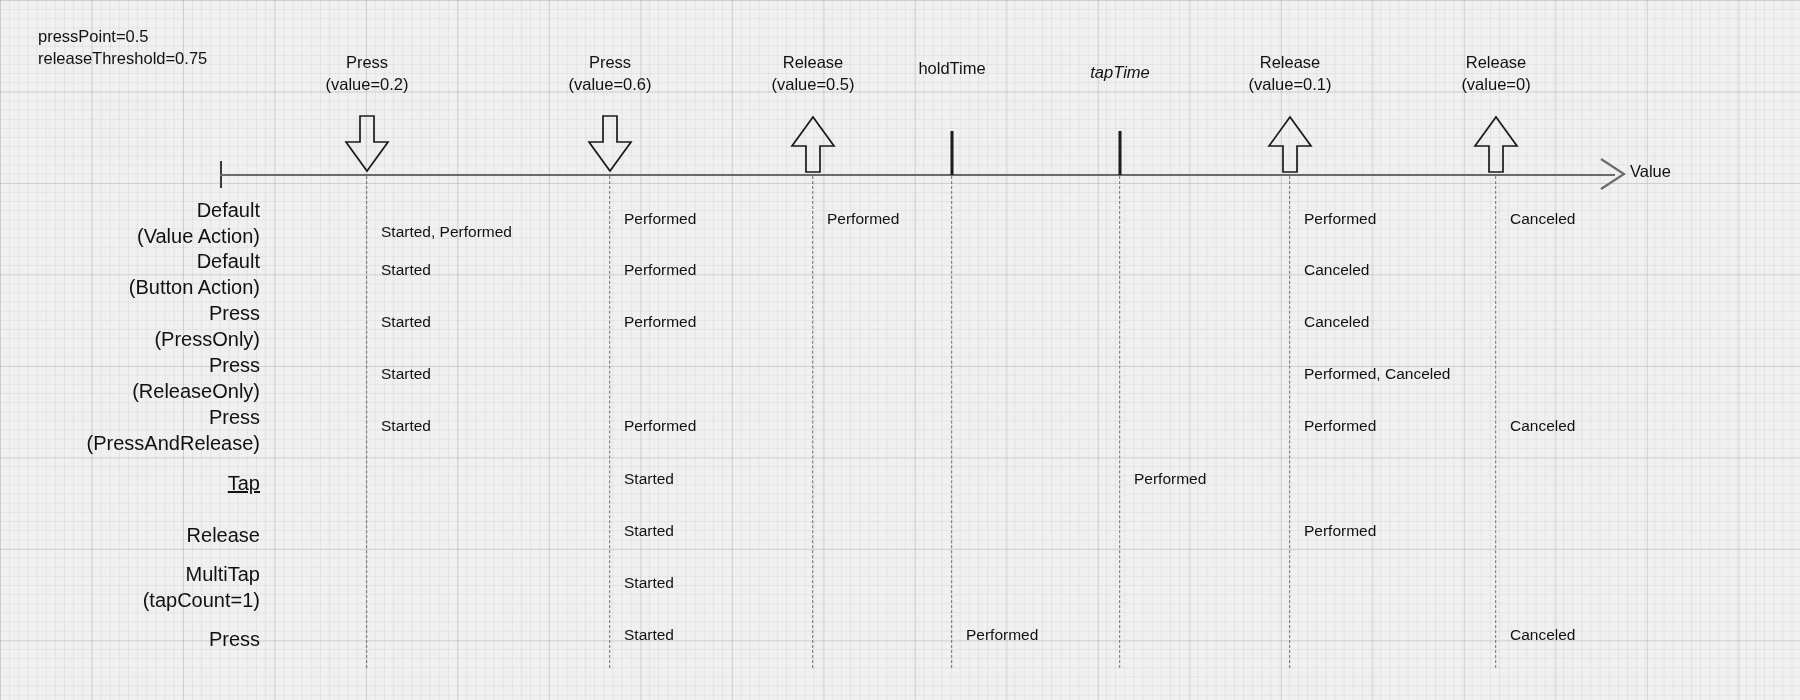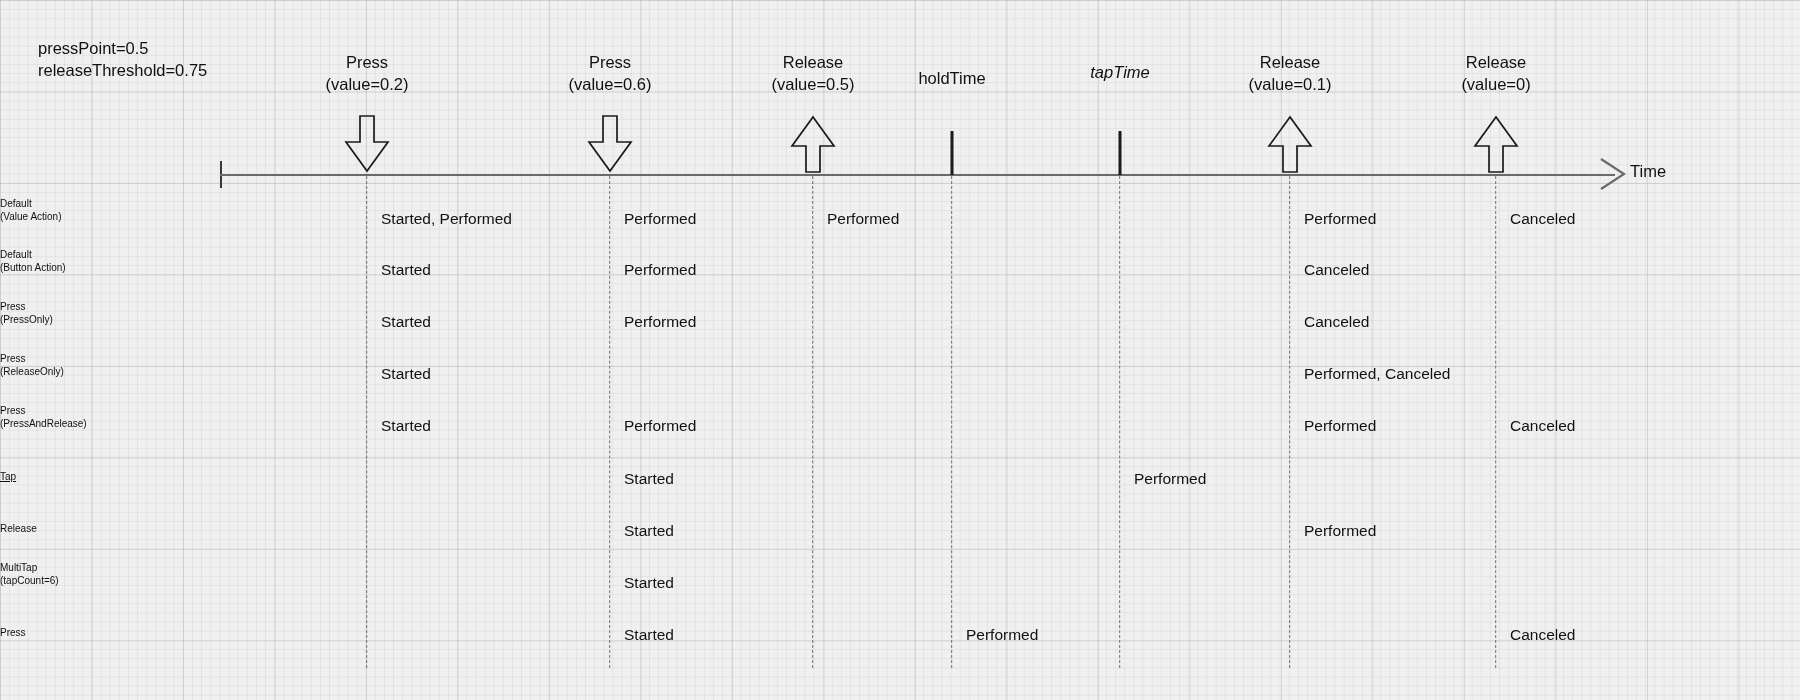--- a/index.html
+++ b/index.html
@@ -15,21 +15,20 @@
     font-family:"Liberation Sans", sans-serif;
     color:#111;
     overflow:hidden;
   }
   #stage{position:relative;width:1800px;height:700px;}
 
   .params{
     position:absolute;left:38px;top:25px;
     font-size:16.5px;line-height:1.35;white-space:pre;
     color:#111;
-    margin-top:12px;
   }
 
   
   .axis-line{
     position:absolute;left:220px;top:174px;width:1395px;height:0;
     border-top:2.5px solid #6a6a6a;
   }
   .axis-cap{
     position:absolute;left:220px;top:161px;width:0;height:27px;
     border-left:2px solid #3a3a3a;
@@ -51,43 +50,43 @@
     border-left:3px solid #1b1b1b;transform:translateX(-1.5px);
   }
   .marker .dash{
     position:absolute;top:176px;width:0;
     border-left:1.6px dashed #6e6e6e;transform:translateX(-0.8px);
   }
 
   
   .row{position:absolute;left:0;width:1800px;}
   .row-label{
-    position:absolute;left:0;width:260px;text-align:left;
-    font-size:10px;line-height:1.3;white-space:pre;
+    position:absolute;left:0;width:260px;text-align:right;
+    font-size:20px;line-height:1.3;white-space:pre;
   }
   .cell{
     position:absolute;font-size:15.5px;white-space:nowrap;
   }
 </style>
 </head>
 <body>
 
 <div id="stage">
 
   <div class="params">pressPoint=0.5
 releaseThreshold=0.75</div>
 
   <div class="axis-cap"></div>
   <div class="axis-line"></div>
   <div class="axis-arrow">
     <svg width="34" height="32" viewBox="0 0 34 32">
       <path d="M1 1 L24 16 L1 31" fill="none" stroke="#6a6a6a" stroke-width="2.2"></path>
     </svg>
   </div>
-  <div class="axis-label">Time</div>
+  <div class="axis-label">Value</div>
 
   <div id="markers-layer">
       <div class="marker" style="left: 367px;">
         <div class="mlabel">Press
 (value=0.2)</div>
         <div class="glyph"><svg width="46" height="58" viewBox="0 0 46 58">
             <path d="M16 1 L30 1 L30 27 L44 27 L23 56 L2 27 L16 27 Z" fill="none" stroke="#1b1b1b" stroke-width="1.7" stroke-linejoin="miter"></path>
           </svg></div>
         <div class="dash" style="height: 492px;"></div>
       </div>
@@ -101,21 +100,21 @@
       </div>
       <div class="marker" style="left: 813px;">
         <div class="mlabel">Release
 (value=0.5)</div>
         <div class="glyph"><svg width="46" height="58" viewBox="0 0 46 58">
             <path d="M30 57 L16 57 L16 31 L2 31 L23 2 L44 31 L30 31 Z" fill="none" stroke="#1b1b1b" stroke-width="1.7" stroke-linejoin="miter"></path>
           </svg></div>
         <div class="dash" style="height: 492px;"></div>
       </div>
       <div class="marker" style="left: 952px;">
-        <div class="mlabel" style="top: 68px; text-align: center;">holdTime</div>
+        <div class="mlabel" style="top: 58px; text-align: center;">holdTime</div>
         <div class="vbar"></div>
         <div class="dash" style="height: 492px;"></div>
       </div>
       <div class="marker" style="left: 1120px;">
         <div class="mlabel" style="top: 62px; font-style: italic;">tapTime</div>
         <div class="vbar"></div>
         <div class="dash" style="height: 492px;"></div>
       </div>
       <div class="marker" style="left: 1290px;">
         <div class="mlabel">Release
@@ -131,21 +130,21 @@
         <div class="glyph"><svg width="46" height="58" viewBox="0 0 46 58">
             <path d="M30 57 L16 57 L16 31 L2 31 L23 2 L44 31 L30 31 Z" fill="none" stroke="#1b1b1b" stroke-width="1.7" stroke-linejoin="miter"></path>
           </svg></div>
         <div class="dash" style="height: 492px;"></div>
       </div>
     </div>
   <div id="rows-layer">
       <div class="row" style="top: 210px;">
         <div class="row-label" style="top: -13px;">Default
 (Value Action)</div>
-        <div class="cell" style="left: 381px; top: 0px;">Started, Performed</div>
+        <div class="cell" style="left: 381px; top: 13px;">Started, Performed</div>
         <div class="cell" style="left: 624px; top: 0px;">Performed</div>
         <div class="cell" style="left: 827px; top: 0px;">Performed</div>
         <div class="cell" style="left: 1304px; top: 0px;">Performed</div>
         <div class="cell" style="left: 1510px; top: 0px;">Canceled</div>
       </div>
       <div class="row" style="top: 261px;">
         <div class="row-label" style="top: -13px;">Default
 (Button Action)</div>
         <div class="cell" style="left: 381px; top: 0px;">Started</div>
         <div class="cell" style="left: 624px; top: 0px;">Performed</div>
@@ -177,21 +176,21 @@
         <div class="cell" style="left: 624px; top: 0px;">Started</div>
         <div class="cell" style="left: 1134px; top: 0px;">Performed</div>
       </div>
       <div class="row" style="top: 522px;">
         <div class="row-label" style="top: 0px;">Release</div>
         <div class="cell" style="left: 624px; top: 0px;">Started</div>
         <div class="cell" style="left: 1304px; top: 0px;">Performed</div>
       </div>
       <div class="row" style="top: 574px;">
         <div class="row-label" style="top: -13px;">MultiTap
-(tapCount=6)</div>
+(tapCount=1)</div>
         <div class="cell" style="left: 624px; top: 0px;">Started</div>
       </div>
       <div class="row" style="top: 626px;">
         <div class="row-label" style="top: 0px;">Press</div>
         <div class="cell" style="left: 624px; top: 0px;">Started</div>
         <div class="cell" style="left: 966px; top: 0px;">Performed</div>
         <div class="cell" style="left: 1510px; top: 0px;">Canceled</div>
       </div>
     </div>
 

